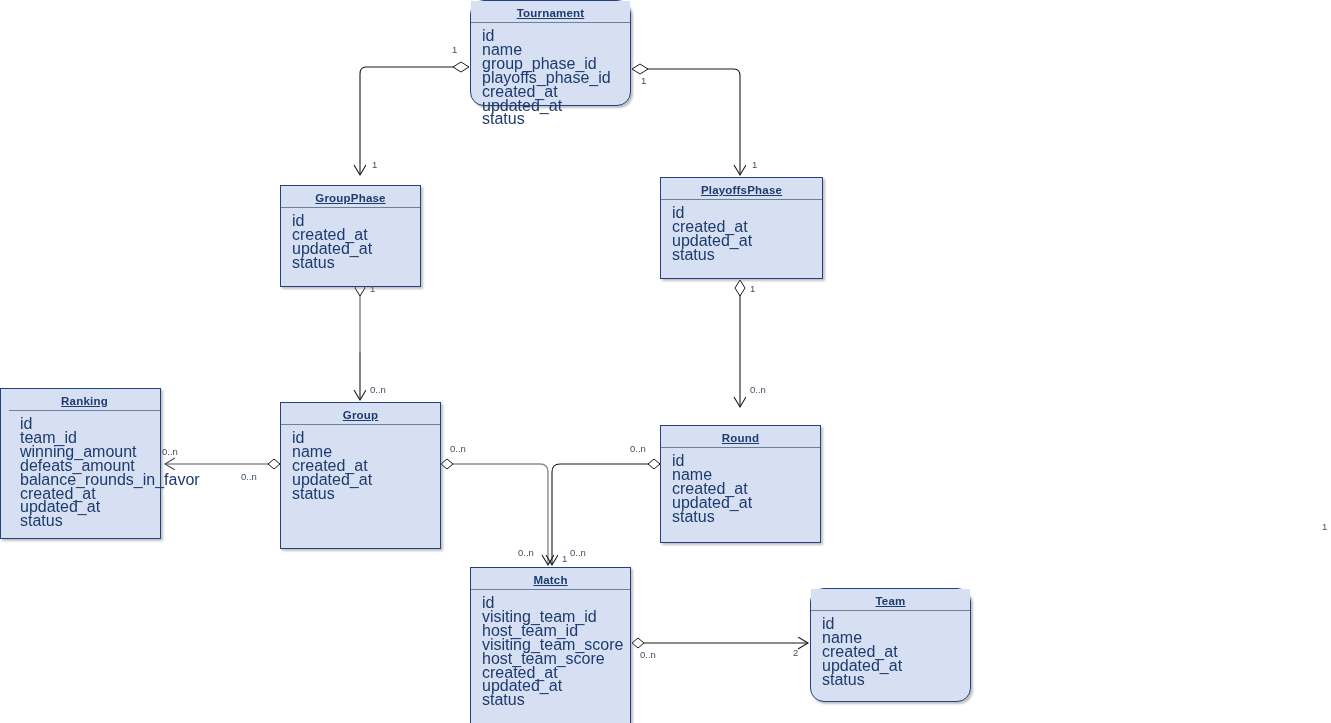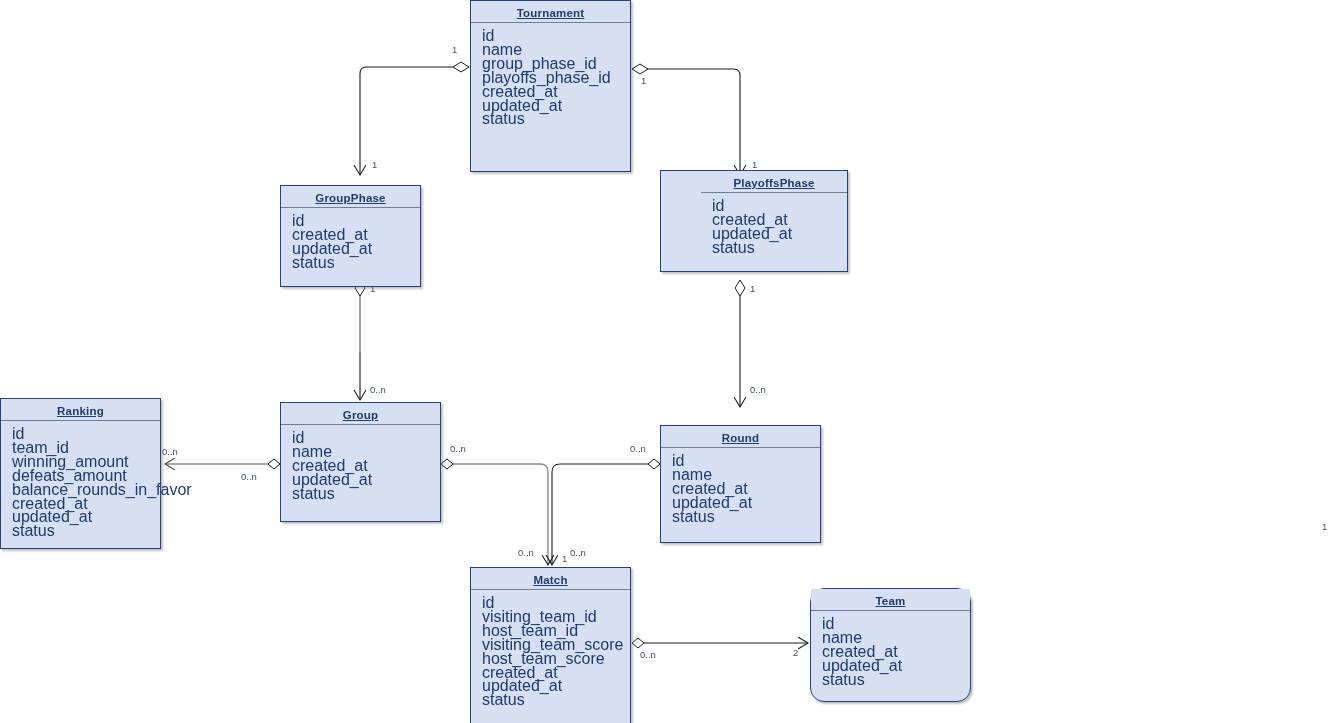--- a/index.html
+++ b/index.html
@@ -122,21 +122,21 @@
       <path d="M649,464 L560,464 Q552,464 552,472 L552,565" fill="none" stroke="#1a1a1a" stroke-width="1.1" marker-end="url(#arrowOpen)"></path>
       <polygon points="660,464 654,459 648,464 654,469" fill="#ffffff" stroke="#1a1a1a" stroke-width="1"></polygon>
     </g>
 
     <g>
       <line x1="644" y1="643" x2="808" y2="643" stroke="#1a1a1a" stroke-width="1.1" marker-end="url(#arrowOpen)"></line>
       <polygon points="632,643 638,638 644,643 638,648" fill="#ffffff" stroke="#1a1a1a" stroke-width="1"></polygon>
     </g>
   </svg>
 
-  <div class="entity" style="left:470px; top:0px; width:161px; height:172px;">
+  <div class="entity" style="left:470px; top:0px; width:161px; height:106px;border-radius:14px;">
     <div class="entity-header">
       <span class="entity-title">Tournament</span>
     </div>
     <div class="entity-body">
       <div class="attr">id</div>
       <div class="attr">name</div>
       <div class="attr">group_phase_id</div>
       <div class="attr">playoffs_phase_id</div>
       <div class="attr">created_at</div>
       <div class="attr">updated_at</div>
@@ -149,49 +149,49 @@
       <span class="entity-title">GroupPhase</span>
     </div>
     <div class="entity-body">
       <div class="attr">id</div>
       <div class="attr">created_at</div>
       <div class="attr">updated_at</div>
       <div class="attr">status</div>
     </div>
   </div>
 
-  <div class="entity" style="left:660px; top:170px; width:188px; height:102px;padding-left:40px;">
+  <div class="entity" style="left:660px; top:177px; width:163px; height:102px;">
     <div class="entity-header">
       <span class="entity-title">PlayoffsPhase</span>
     </div>
     <div class="entity-body">
       <div class="attr">id</div>
       <div class="attr">created_at</div>
       <div class="attr">updated_at</div>
       <div class="attr">status</div>
     </div>
   </div>
 
-  <div class="entity" style="left:0px; top:398px; width:161px; height:151px;">
+  <div class="entity" style="left:0px; top:388px; width:161px; height:151px;padding-left:8px;">
     <div class="entity-header">
       <span class="entity-title">Ranking</span>
     </div>
     <div class="entity-body">
       <div class="attr">id</div>
       <div class="attr">team_id</div>
       <div class="attr">winning_amount</div>
       <div class="attr">defeats_amount</div>
       <div class="attr">balance_rounds_in_favor</div>
       <div class="attr">created_at</div>
       <div class="attr">updated_at</div>
       <div class="attr">status</div>
     </div>
   </div>
 
-  <div class="entity" style="left:280px; top:402px; width:161px; height:120px;">
+  <div class="entity" style="left:280px; top:402px; width:161px; height:147px;">
     <div class="entity-header">
       <span class="entity-title">Group</span>
     </div>
     <div class="entity-body">
       <div class="attr">id</div>
       <div class="attr">name</div>
       <div class="attr">created_at</div>
       <div class="attr">updated_at</div>
       <div class="attr">status</div>
     </div>

